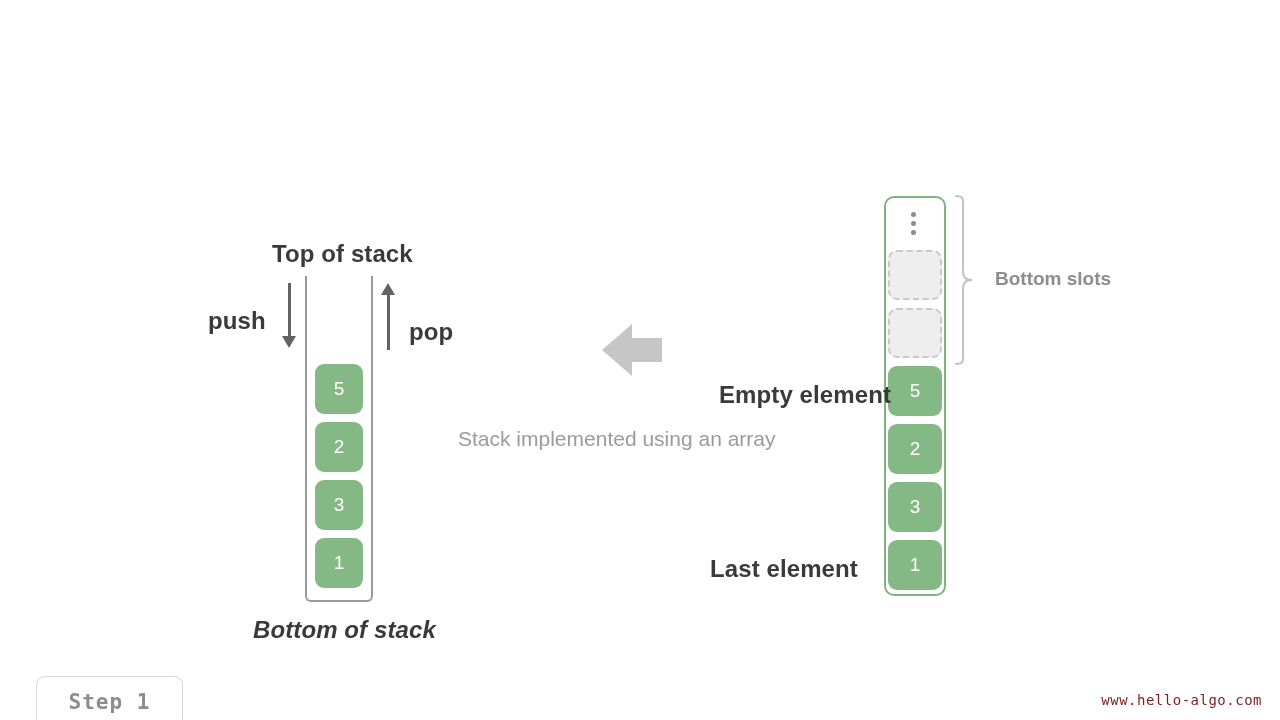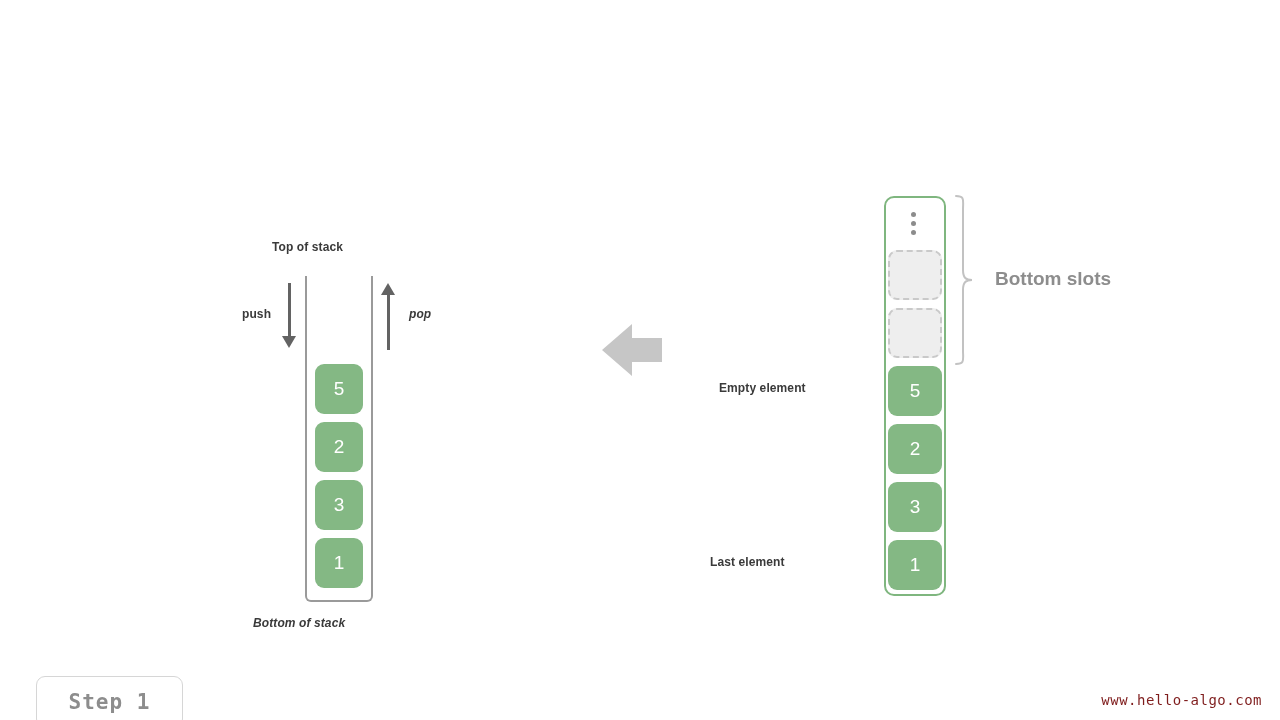--- a/index.html
+++ b/index.html
@@ -17,21 +17,21 @@
     position: relative;
     width: 1280px;
     height: 720px;
   }
 
   
   .label-dark {
     position: absolute;
     color: #3a3a3a;
     font-weight: bold;
-    font-size: 12px;
+    font-size: 24px;
     white-space: nowrap;
     letter-spacing: 0.1px;
   }
   .label-gray {
     position: absolute;
     color: #8d8d8d;
     font-weight: bold;
     font-size: 19px;
     white-space: nowrap;
   }
@@ -184,43 +184,44 @@
     white-space: nowrap;
   }
 </style>
 </head>
 <body>
 
 <div id="stage">
 
   <div class="label-dark" style="left:272px; top:240px;">Top of stack</div>
 
-  <div class="label-dark" style="left:208px; top:307px;margin-left:34px;">push</div>
-
-  <div class="label-dark" style="left:409px; top:307px;font-style:italic;">pop</div>
+  <div class="label-dark" style="left:208px; top:307px;">push</div>
+
+  <div class="label-dark" style="left:409px; top:318px;">pop</div>
 
   <div class="vline" style="left:288px; top:283px; height:55px;"></div>
   <div class="arrowhead down" style="left:282px; top:336px;"></div>
 
   <div class="vline" style="left:387px; top:295px; height:55px;"></div>
   <div class="arrowhead up" style="left:381px; top:283px;"></div>
 
   <div id="left-stack-container">
     <div class="cell" style="left:8px; top:88px;">5</div>
     <div class="cell" style="left:8px; top:146px;">2</div>
     <div class="cell" style="left:8px; top:204px;">3</div>
     <div class="cell" style="left:8px; top:262px;">1</div>
   </div>
 
   <div class="label-dark" style="left:253px; top:616px;font-style:italic;">Bottom of stack</div>
 
   <svg id="middle-arrow" width="60" height="56" viewBox="0 0 60 56">
     <path d="M0 28 L30 2 L30 16 L60 16 L60 40 L30 40 L30 54 Z" fill="#c6c6c6"></path>
   </svg>
 
+  <div class="caption" style="left:458px; top:427px;">Stack implemented using an array</div>
 
   <div id="array-container">
     <div class="slot-empty" style="left:2px; top:52px;"></div>
     <div class="slot-empty" style="left:2px; top:110px;"></div>
 
     <div class="cell-arr" style="left:2px; top:168px;">5</div>
     <div class="cell-arr" style="left:2px; top:226px;">2</div>
     <div class="cell-arr" style="left:2px; top:284px;">3</div>
     <div class="cell-arr" style="left:2px; top:342px;">1</div>
   </div>

